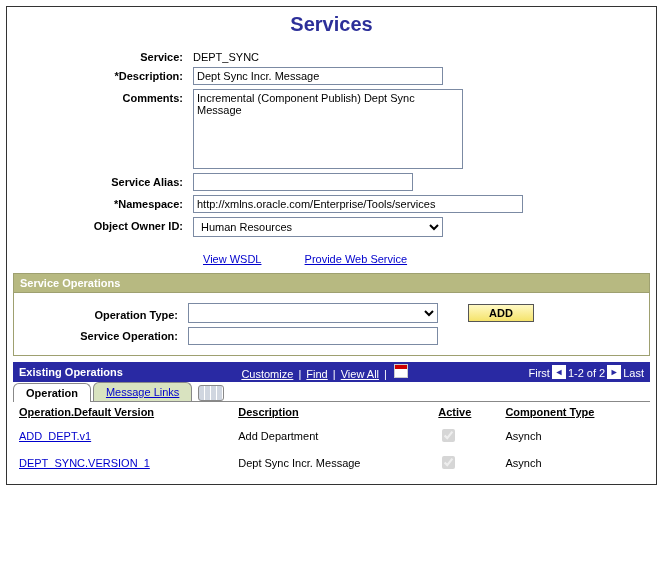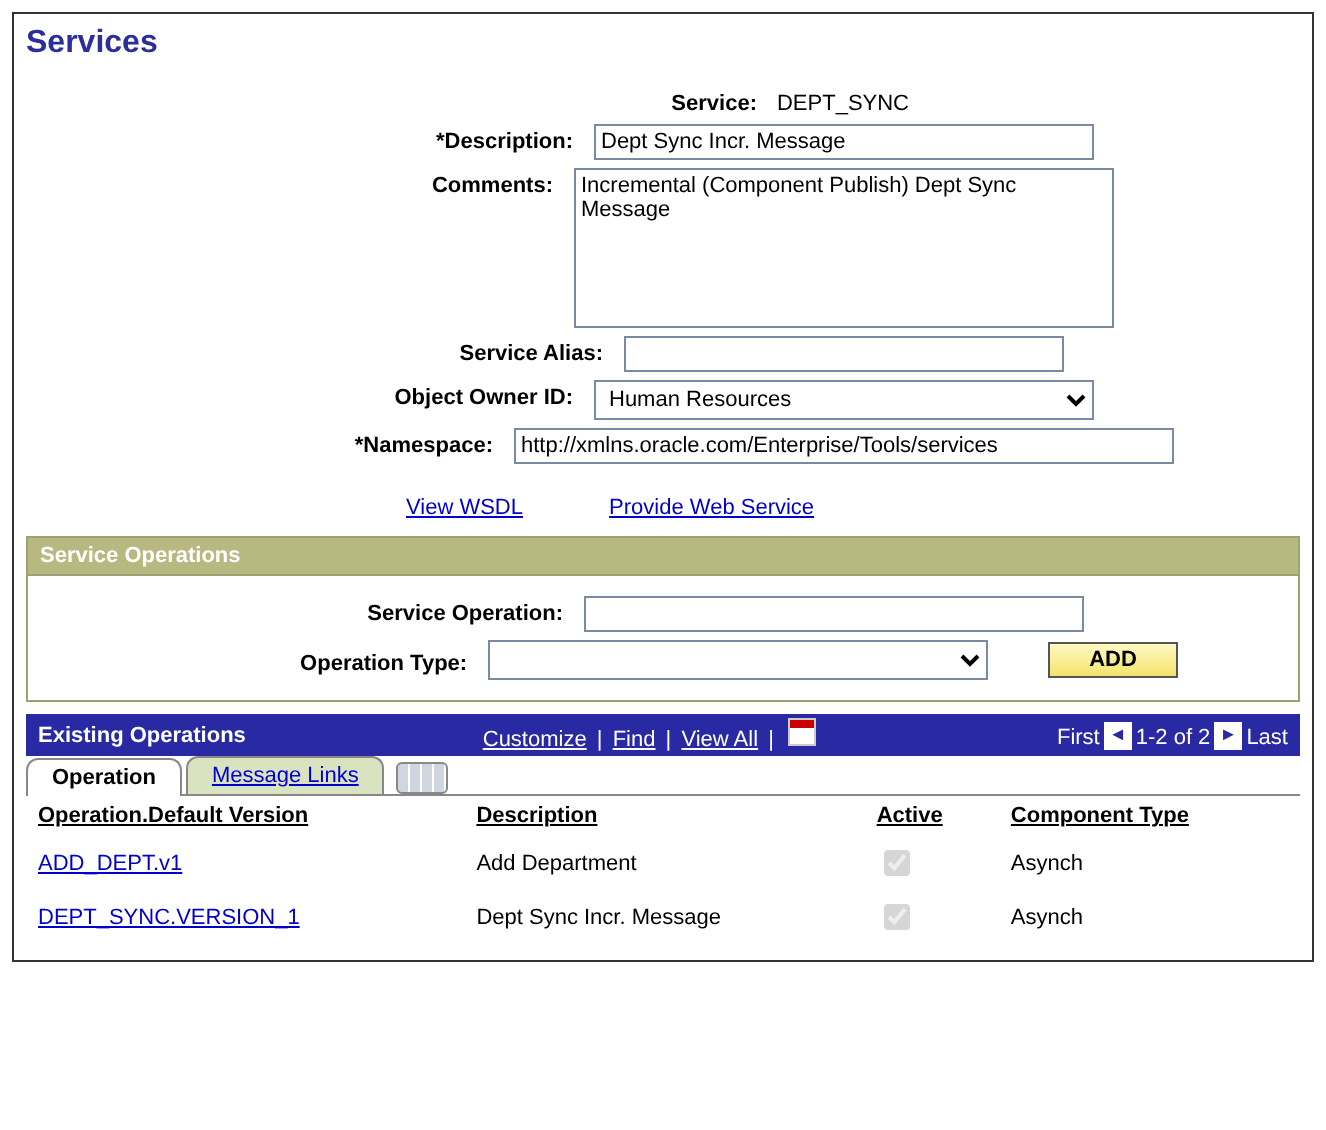--- a/index.html
+++ b/index.html
@@ -7,27 +7,27 @@
     margin: 0; padding: 6px;
     font-family: Arial, Helvetica, sans-serif;
     font-size: 11px;
     background: #fff;
     width: 663px;
   }
   .outer { border: 1px solid #333; padding: 4px 6px 8px 6px; }
   h1 {
     margin: 2px 0 12px 0;
     color: #2c2f99;
-    font-size: 16px;
+    font-size: 20px;
     font-family: Verdana, Arial, sans-serif;
+    text-align: center;
   }
   .form-row {
     display: flex; align-items: flex-start;
     margin: 4px 0;
-    justify-content: center;
   }
   .form-label {
     width: 180px; text-align: right;
     padding-right: 10px; padding-top: 3px;
     font-weight: bold;
   }
   .static-val { padding-top: 3px; }
   input[type=text], select, textarea {
     font-family: Arial, Helvetica, sans-serif;
     font-size: 11px;
@@ -135,48 +135,48 @@
     <div class="form-label">Comments:</div>
     <textarea style="width: 270px; height: 80px;">Incremental (Component Publish) Dept Sync Message</textarea>
   </div>
 
   <div class="form-row">
     <div class="form-label">Service Alias:</div>
     <input type="text" style="width: 220px;" value="">
   </div>
 
   <div class="form-row">
+    <div class="form-label">*Namespace:</div>
+    <input type="text" style="width: 330px;" value="http://xmlns.oracle.com/Enterprise/Tools/services">
+  </div>
+
+  <div class="form-row">
     <div class="form-label">Object Owner ID:</div>
     <select style="width:250px">
       <option>Human Resources</option>
     </select>
   </div>
 
-  <div class="form-row">
-    <div class="form-label">*Namespace:</div>
-    <input type="text" style="width: 330px;" value="http://xmlns.oracle.com/Enterprise/Tools/services">
-  </div>
-
   <div class="links-row">
     <a href="#">View WSDL</a>
     <a href="#">Provide Web Service</a>
   </div>
 
   <div class="section-head">Service Operations</div>
   <div class="ops-box">
-    <div class="form-row">
-      <div class="form-label" style="width:170px">Service Operation:</div>
-      <input type="text" style="width: 250px;" value="">
-    </div>
     <div class="form-row" style="align-items:center">
       <div class="form-label" style="width:170px">Operation Type:</div>
       <select style="width:250px">
         <option></option>
       </select>
       <button class="add-btn">ADD</button>
+    </div>
+    <div class="form-row">
+      <div class="form-label" style="width:170px">Service Operation:</div>
+      <input type="text" style="width: 250px;" value="">
     </div>
   </div>
 
   <div class="grid-header">
     <span class="grid-title">Existing Operations</span>
     <span class="grid-links">
       <a>Customize</a> |
       <a>Find</a> |
       <a>View All</a> |
       <span class="cal-icon"></span>

